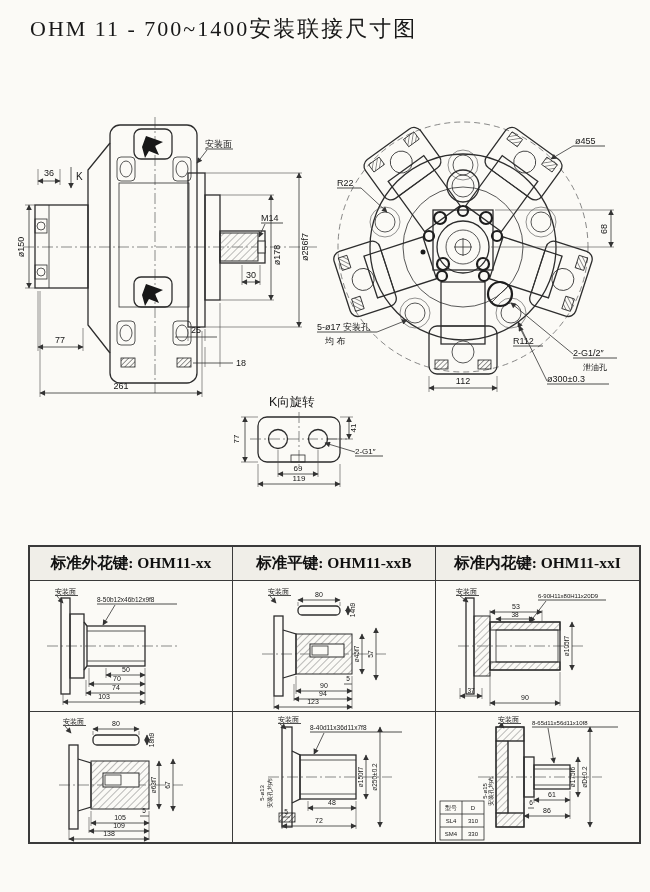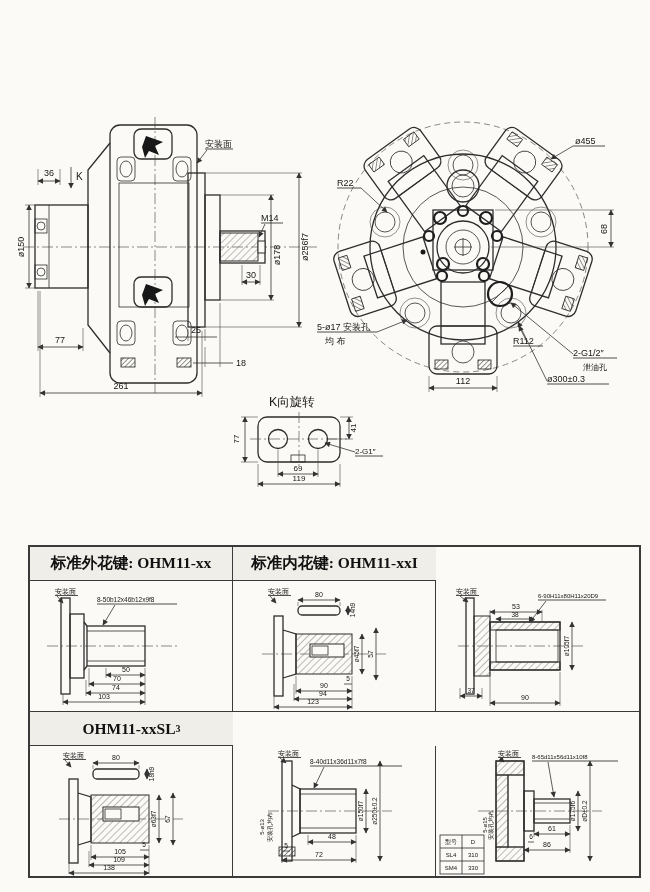--- a/index.html
+++ b/index.html
@@ -49,20 +49,21 @@
       </marker>
       <pattern id="hatch" width="5" height="5" patternUnits="userSpaceOnUse" patternTransform="rotate(45)">
         <line x1="0" y1="0" x2="0" y2="5" stroke="#7a7a7a" stroke-width="1"></line>
       </pattern>
       <pattern id="hatchD" width="3.5" height="3.5" patternUnits="userSpaceOnUse" patternTransform="rotate(45)">
         <line x1="0" y1="0" x2="0" y2="3.5" stroke="#3c3c3c" stroke-width="1.1"></line>
       </pattern>
     </defs>
   </svg>
 
+  <div class="title">OHM 11 - 700~1400安装联接尺寸图</div>
 
   <svg style="left:15px;top:95px" width="310" height="305" viewBox="0 0 310 305">
     <g>
       <line class="cl" x1="8" y1="152" x2="302" y2="152"></line>
       <line class="cl" x1="140" y1="22" x2="140" y2="298"></line>
       <rect class="ln" x="95" y="30" width="87" height="258" rx="10"></rect>
       <rect class="ln2" x="104" y="88" width="70" height="124"></rect>
       <path class="ln" d="M95,48 L73,75 L73,230 L95,258"></path>
       <rect class="ln" x="20" y="110" width="53" height="83"></rect>
       <line class="ln2" x1="34" y1="110" x2="34" y2="193"></line>
@@ -290,20 +291,23 @@
       <text class="t8" x="130" y="66">2-G1″</text>
       <line class="ul" x1="130" y1="68" x2="158" y2="68"></line>
       <line class="dim" x1="130" y1="64" x2="100" y2="55" marker-end="url(#arr)"></line>
     </g>
   </svg>
 
   <div class="spec-table">
     <div class="trow">
       <div class="hcell">
           <span>标准外花键: OHM11-xx</span>
+        </div>
+      <div class="hcell">
+          <span>标准平键: OHM11-xxB</span>
         </div>
       <div class="hcell">
           <span>标准内花键: OHM11-xxI</span>
         </div>
     </div>
     <div class="trow">
 
       <div class="dcell">
         <svg width="200" height="128" viewBox="0 0 200 128">
           <line class="cl" x1="16" y1="64" x2="146" y2="64"></line>
@@ -401,24 +405,20 @@
           <text class="t65 am" x="33" y="111">37</text>
           <line class="ext" x1="52" y1="90" x2="52" y2="124"></line>
             <line class="ext" x1="122" y1="90" x2="122" y2="124"></line>
           <line class="dim" x1="52" y1="121" x2="122" y2="121" marker-start="url(#arr)" marker-end="url(#arr)"></line>
           <text class="t7 am" x="87" y="118">90</text>
         </svg>
       </div>
     </div>
 
     <div class="trow">
-      <div class="hcell">
-          <span>OHM11-xxSL</span>
-          <sub>3</sub>
-        </div>
     </div>
     <div class="trow last">
 
       <div class="dcell">
         <svg width="200" height="128" viewBox="0 0 200 128">
           <line class="cl" x1="28" y1="72" x2="152" y2="72"></line>
           <rect class="ln" x="62" y="22" width="46" height="10" rx="4"></rect>
           <line class="dim" x1="62" y1="16" x2="108" y2="16" marker-start="url(#arr)" marker-end="url(#arr)"></line>
           <line class="ext" x1="62" y1="18" x2="62" y2="22"></line>
             <line class="ext" x1="108" y1="18" x2="108" y2="22"></line>

